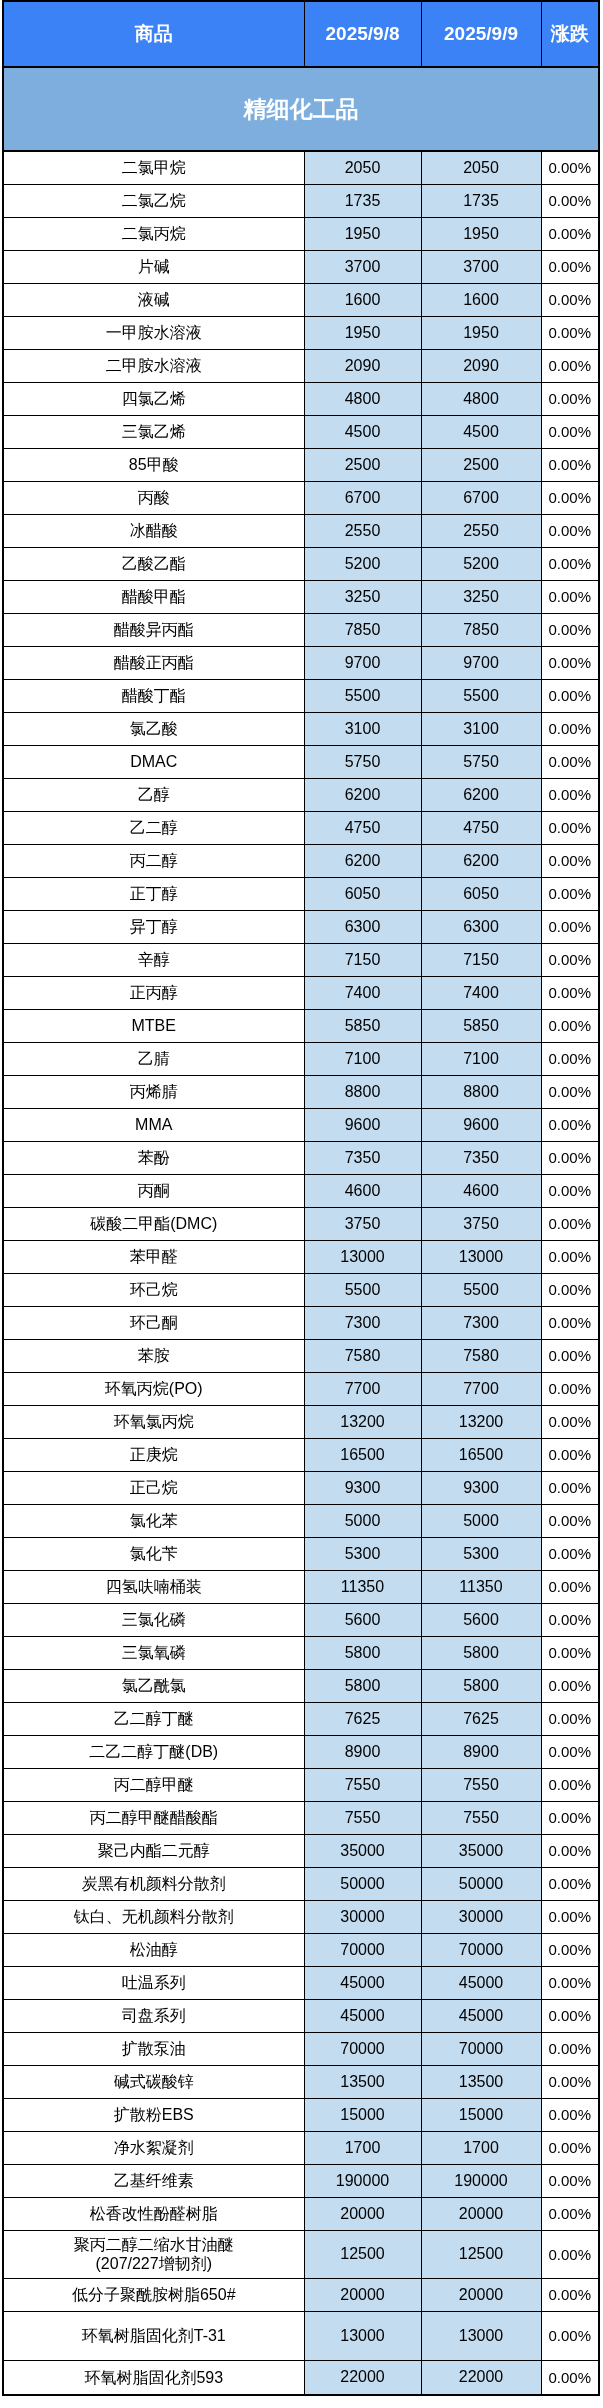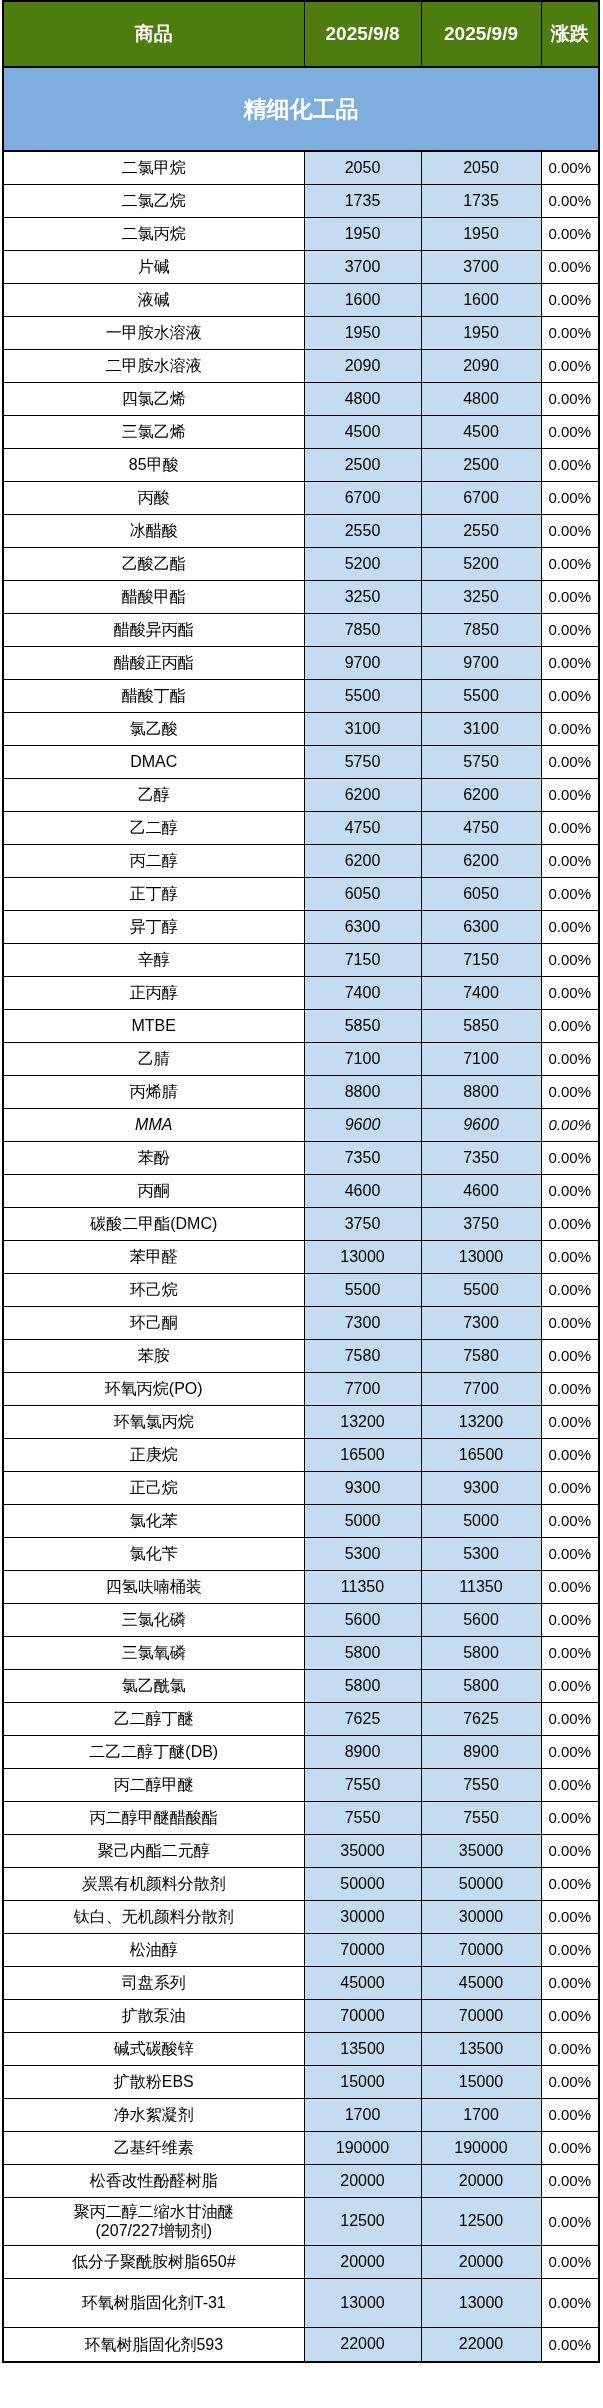--- a/index.html
+++ b/index.html
@@ -18,21 +18,21 @@
   th,td{
     border:1px solid #000;
     padding:0 2px;
     text-align:center;
     vertical-align:middle;
     overflow:hidden;
     box-sizing:border-box;
   }
   tr.header-row{height:66px;}
   tr.header-row th{
-    background:#4d7c0f;
+    background:#3b82f6;
     color:#ffffff;
     font-size:19px;
     font-weight:bold;
     border-bottom:2px solid #000;
   }
   tr.section-row{height:84px;}
   tr.section-row td{
     background:#7DAEDD;
     color:#ffffff;
     font-size:23px;
@@ -273,21 +273,21 @@
     <td class="c-chg">0.00%</td>
   </tr>
 
   <tr style="height: 33px;">
     <td class="c-name">丙烯腈</td>
     <td class="c-price">8800</td>
     <td class="c-price">8800</td>
     <td class="c-chg">0.00%</td>
   </tr>
 
-  <tr style="height: 33px; font-style: italic;">
+  <tr style="height: 33px;">
     <td class="c-name">MMA</td>
     <td class="c-price">9600</td>
     <td class="c-price">9600</td>
     <td class="c-chg">0.00%</td>
   </tr>
 
   <tr style="height: 33px;">
     <td class="c-name">苯酚</td>
     <td class="c-price">7350</td>
     <td class="c-price">7350</td>
@@ -456,20 +456,26 @@
     <td class="c-chg">0.00%</td>
   </tr>
 
   <tr style="height: 33px;">
     <td class="c-name">松油醇</td>
     <td class="c-price">70000</td>
     <td class="c-price">70000</td>
     <td class="c-chg">0.00%</td>
   </tr>
 
+  <tr style="height: 33px;">
+    <td class="c-name">吐温系列</td>
+    <td class="c-price">45000</td>
+    <td class="c-price">45000</td>
+    <td class="c-chg">0.00%</td>
+  </tr>
 
   <tr style="height: 33px;">
     <td class="c-name">司盘系列</td>
     <td class="c-price">45000</td>
     <td class="c-price">45000</td>
     <td class="c-chg">0.00%</td>
   </tr>
 
   <tr style="height: 33px;">
     <td class="c-name">扩散泵油</td>

